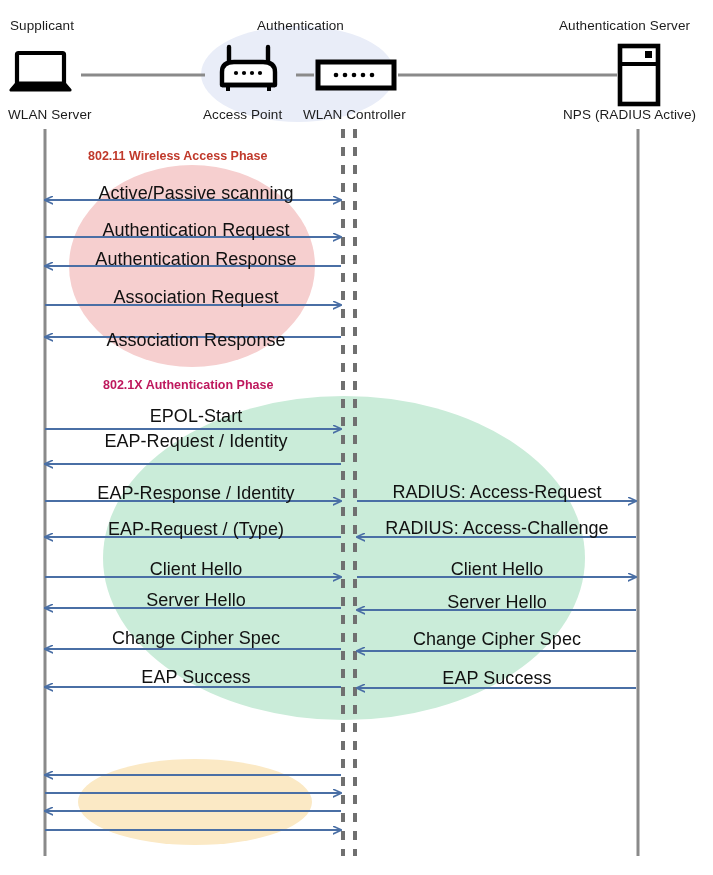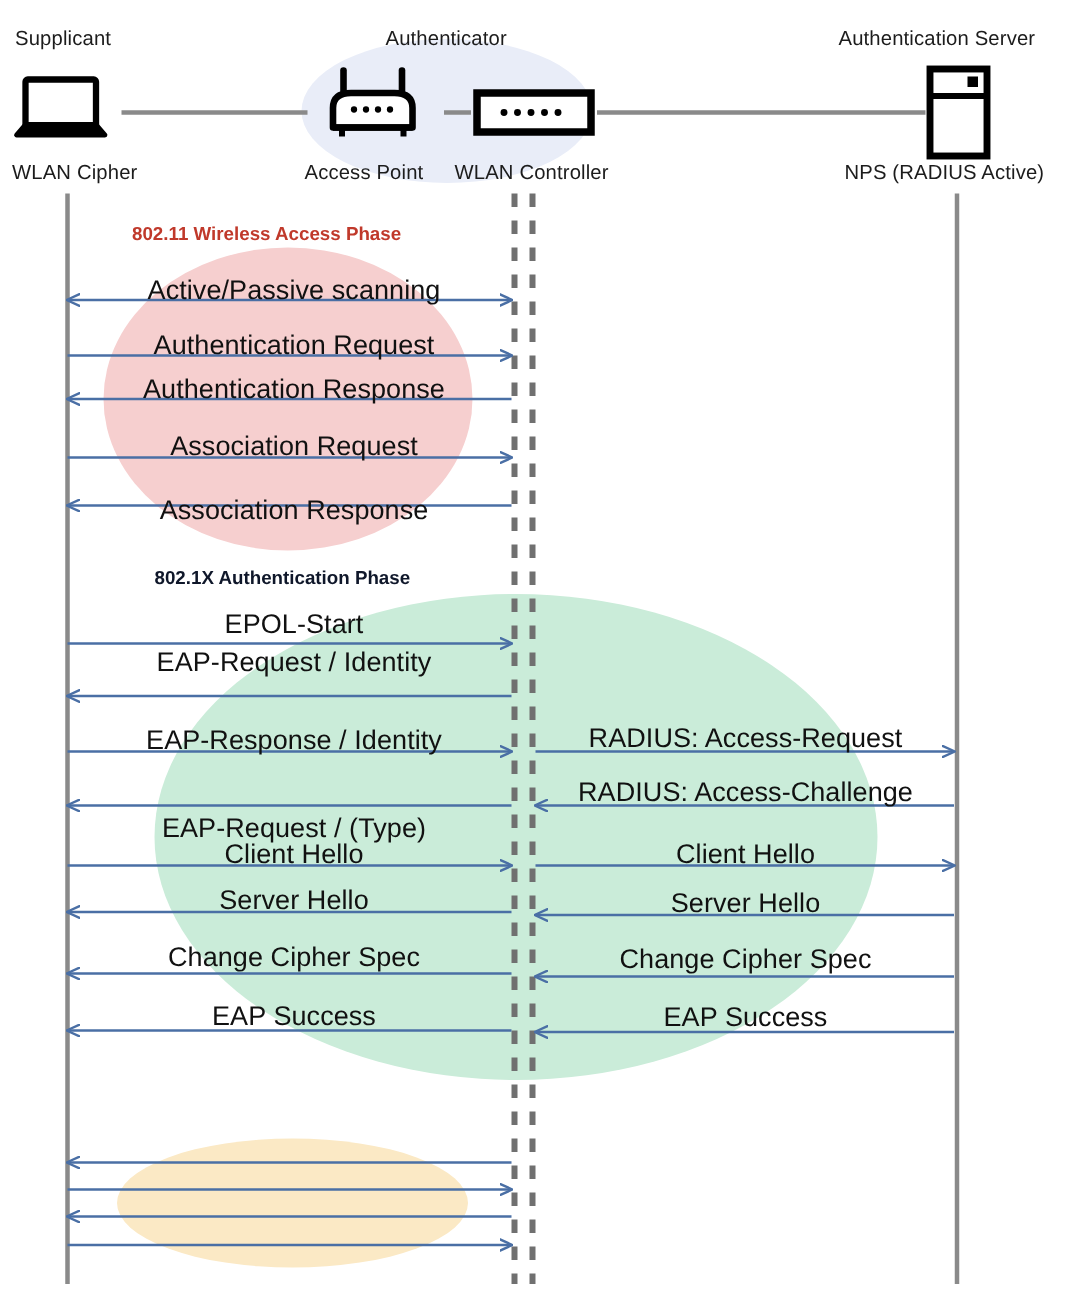--- a/index.html
+++ b/index.html
@@ -37,21 +37,21 @@
   
   .phase-caption {
     position:absolute;
     font-size:12.5px;
     text-align:center;
     white-space:nowrap;
     line-height:19px;
     font-weight:bold;
   }
   .cap-80211 { left:88px; top:147px; color:#c0392b; }
-  .cap-8021x { left:103px; top:376px; color:#0f172a; }
+  .cap-8021x { left:103px; top:376px; color:#be185d; }
   .cap-key   { left:96px;  top:722px; color:#e8a866; white-space:normal; width:200px; }
 
   
   .msg {
     position:absolute;
     font-size:18px;
     color:#111111;
     white-space:nowrap;
     text-align:center;
     transform:translateX(-50%);
@@ -154,42 +154,42 @@
       <line x1="357" y1="688" x2="636" y2="688" marker-start="url(#arrL)"></line>
 
       <line x1="45" y1="775" x2="341" y2="775" marker-start="url(#arrL)"></line>
       <line x1="45" y1="793" x2="341" y2="793" marker-end="url(#arrR)"></line>
       <line x1="45" y1="811" x2="341" y2="811" marker-start="url(#arrL)"></line>
       <line x1="45" y1="830" x2="341" y2="830" marker-end="url(#arrR)"></line>
     </g>
   </svg>
 
   <div class="actor-top-label lbl-supplicant">Supplicant</div>
-  <div class="actor-bottom-label lbl-wlanclient">WLAN Cipher</div>
-
-  <div class="actor-top-label lbl-authenticator">Authenticator</div>
+  <div class="actor-bottom-label lbl-wlanclient">WLAN Server</div>
+
+  <div class="actor-top-label lbl-authenticator">Authentication</div>
   <div class="actor-bottom-label lbl-accesspoint">Access Point</div>
   <div class="actor-bottom-label lbl-wlancontroller">WLAN Controller</div>
 
   <div class="actor-top-label lbl-authserver">Authentication Server</div>
   <div class="actor-bottom-label lbl-nps">NPS (RADIUS Active)</div>
 
   <div class="phase-caption cap-80211">802.11 Wireless Access Phase</div>
   <div class="phase-caption cap-8021x">802.1X Authentication Phase</div>
 
   <div class="msg" style="left:196px; top:183px;">Active/Passive scanning</div>
   <div class="msg" style="left:196px; top:220px;">Authentication Request</div>
   <div class="msg" style="left:196px; top:249px;">Authentication Response</div>
   <div class="msg" style="left:196px; top:287px;">Association Request</div>
   <div class="msg" style="left:196px; top:330px;">Association Response</div>
 
   <div class="msg" style="left:196px; top:406px;">EPOL-Start</div>
   <div class="msg" style="left:196px; top:431px;">EAP-Request / Identity</div>
   <div class="msg" style="left:196px; top:483px;">EAP-Response / Identity</div>
-  <div class="msg" style="left:196px; top:519px;margin-top:23px;">EAP-Request / (Type)</div>
+  <div class="msg" style="left:196px; top:519px;">EAP-Request / (Type)</div>
   <div class="msg" style="left:196px; top:559px;">Client Hello</div>
   <div class="msg" style="left:196px; top:590px;">Server Hello</div>
   <div class="msg" style="left:196px; top:628px;">Change Cipher Spec</div>
   <div class="msg" style="left:196px; top:667px;">EAP Success</div>
 
   <div class="msg" style="left:497px; top:482px;">RADIUS: Access-Request</div>
   <div class="msg" style="left:497px; top:518px;">RADIUS: Access-Challenge</div>
   <div class="msg" style="left:497px; top:559px;">Client Hello</div>
   <div class="msg" style="left:497px; top:592px;">Server Hello</div>
   <div class="msg" style="left:497px; top:629px;">Change Cipher Spec</div>

